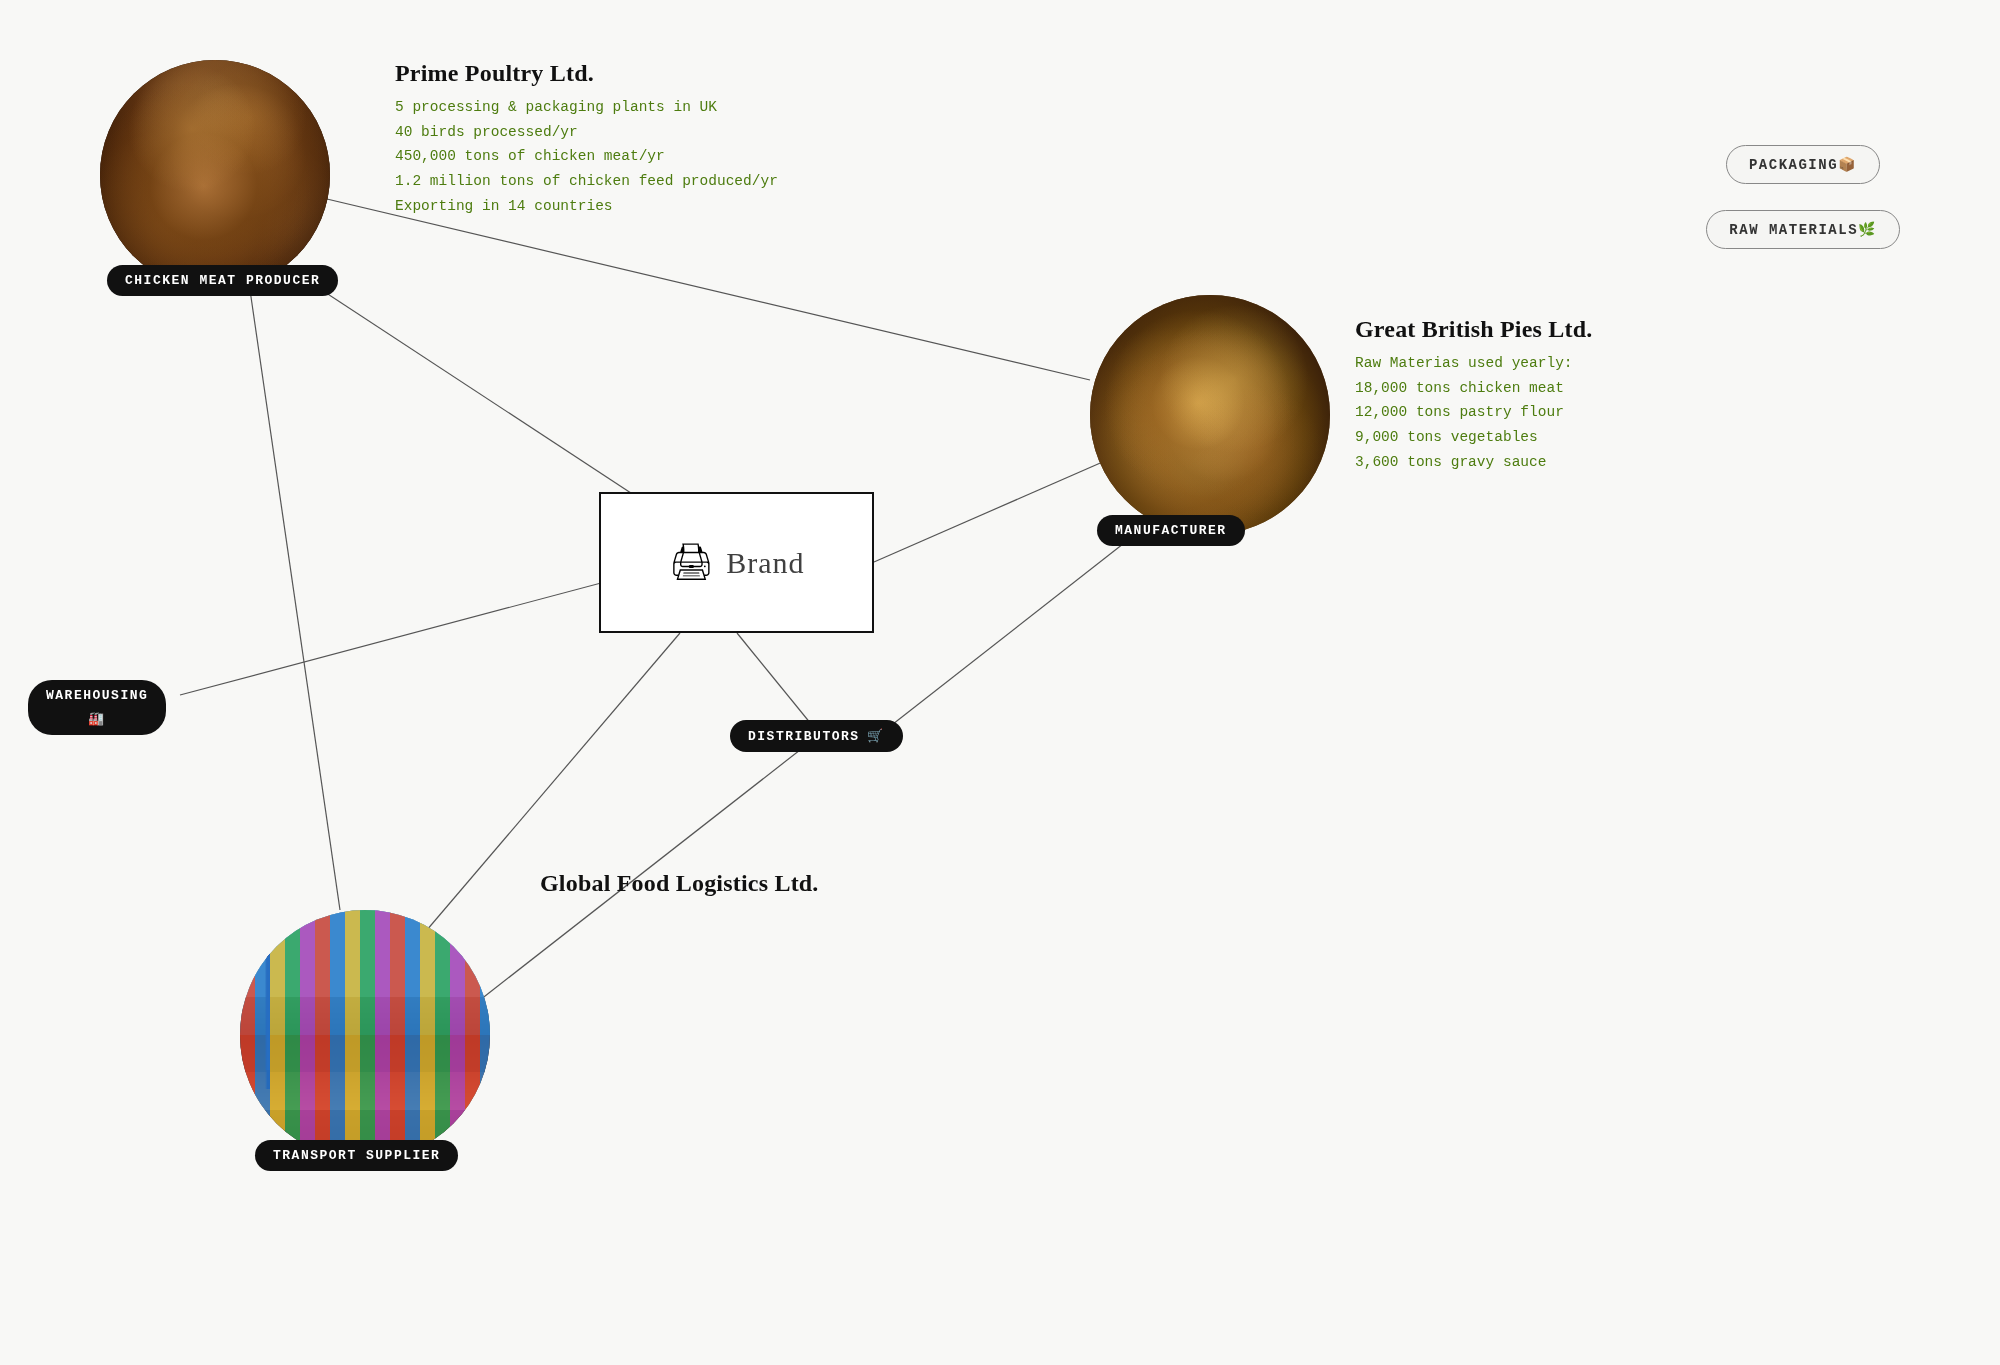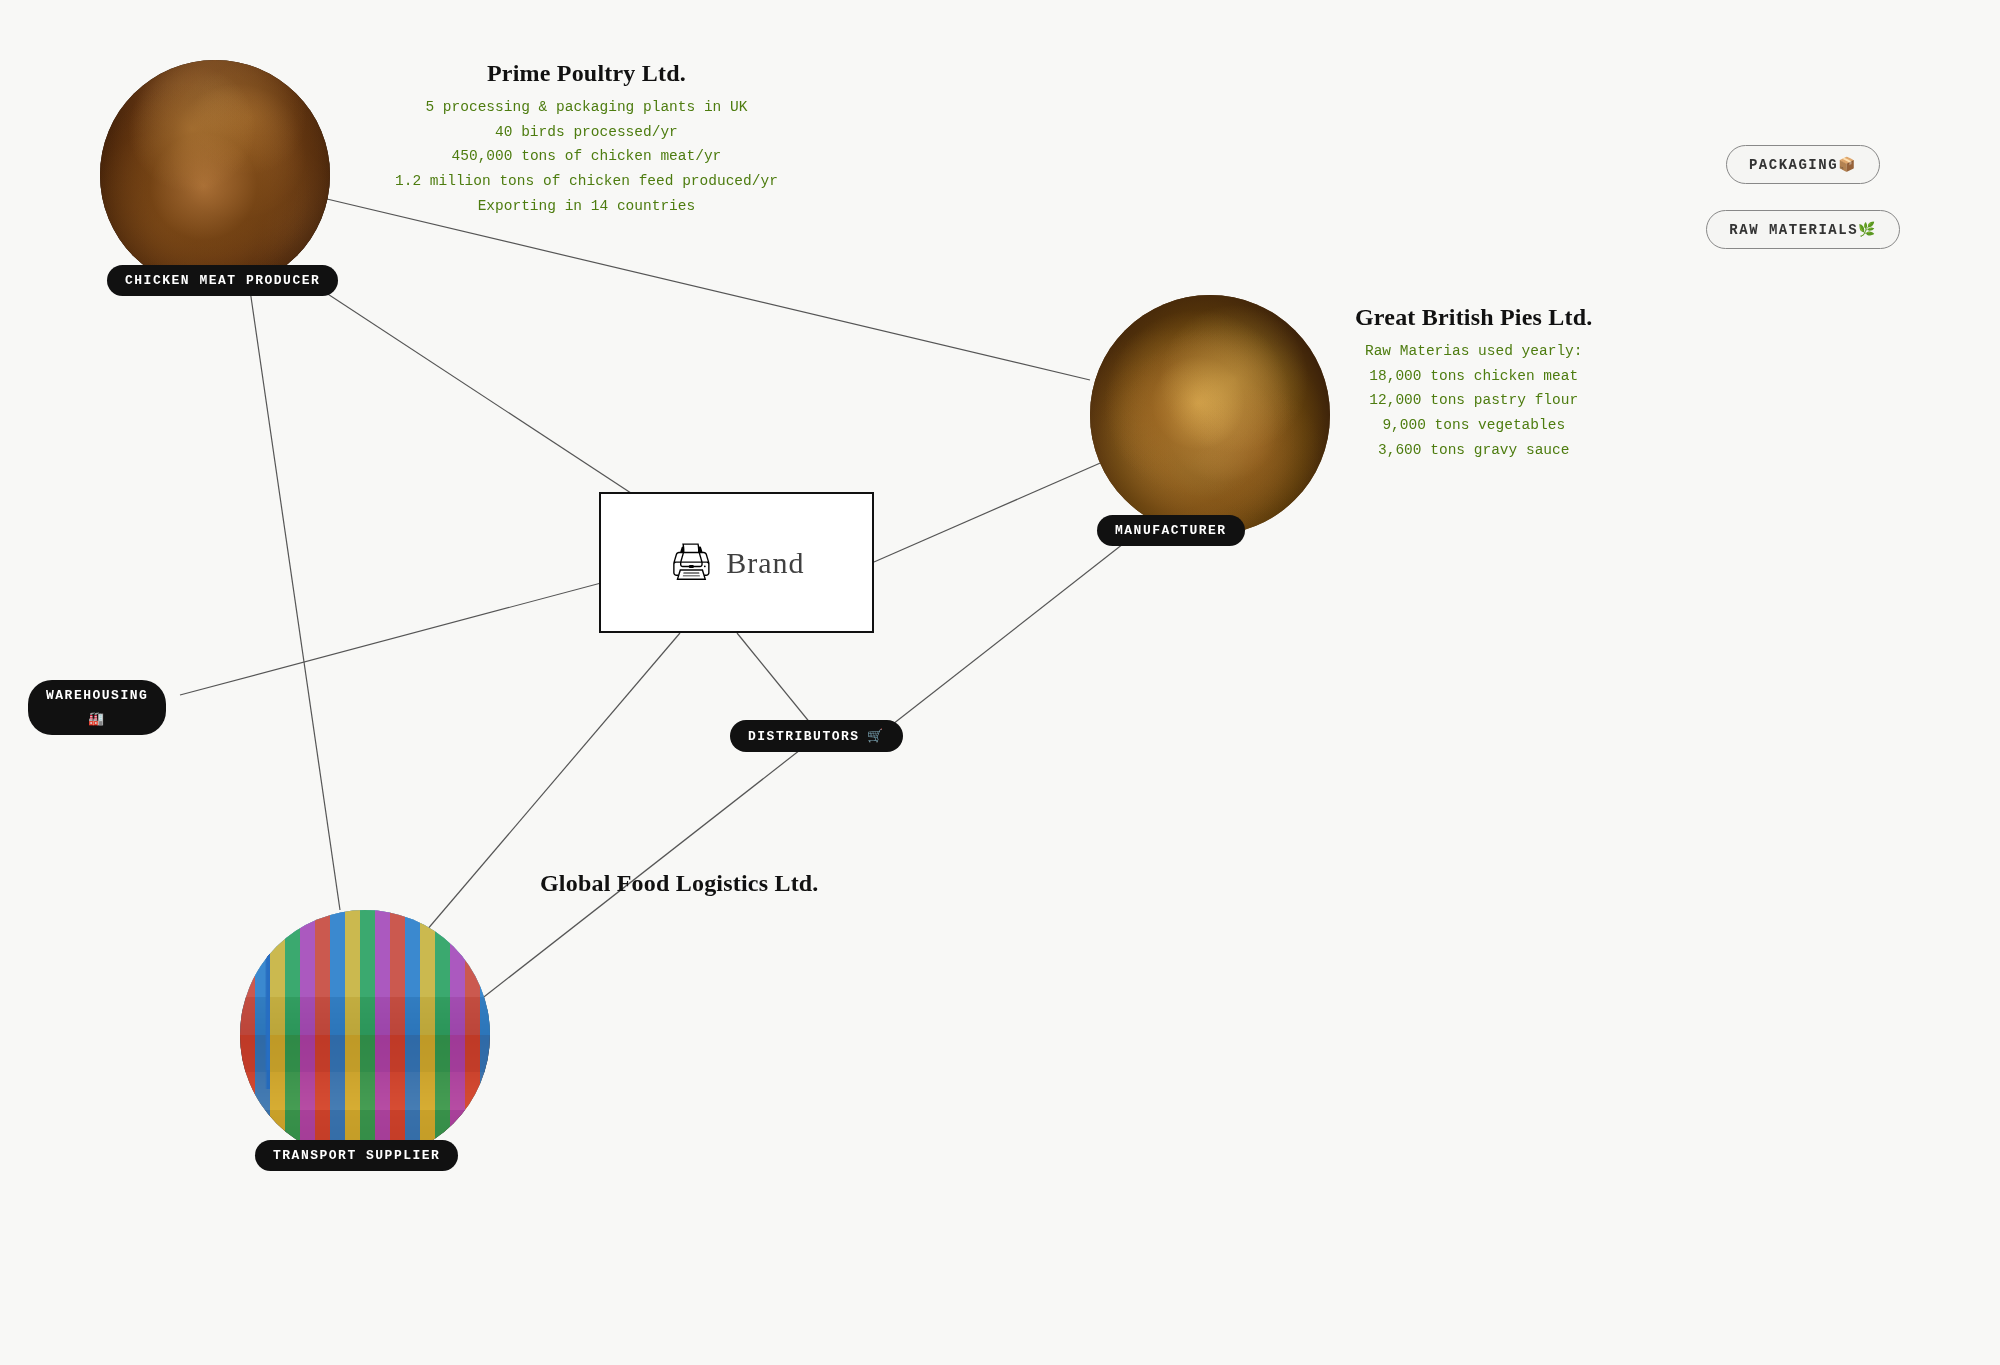--- a/index.html
+++ b/index.html
@@ -227,21 +227,20 @@
 
     .label-transport {
       left: 255px;
       top: 1140px;
     }
 
     
     .info-block {
       position: absolute;
       z-index: 10;
-      text-align: center;
     }
 
     .info-title {
       font-family: Georgia, serif;
       font-size: 24px;
       font-weight: 700;
       color: #111;
       margin-bottom: 8px;
       letter-spacing: 0.2px;
     }
@@ -347,21 +346,21 @@
     <div class="info-title">Prime Poultry Ltd.</div>
     <div class="info-detail">
       <div>5 processing &amp; packaging plants in UK</div>
       <div>40 birds processed/yr</div>
       <div>450,000 tons of chicken meat/yr</div>
       <div>1.2 million tons of chicken feed produced/yr</div>
       <div>Exporting in 14 countries</div>
     </div>
   </div>
 
-  <div class="info-block" style="left: 1355px; top: 304px;">
+  <div class="info-block" style="left: 1355px; top: 316px;">
     <div class="info-title">Great British Pies Ltd.</div>
     <div class="info-detail">
       <div>Raw Materias used yearly:</div>
       <div>18,000 tons chicken meat</div>
       <div>12,000 tons pastry flour</div>
       <div>9,000 tons vegetables</div>
       <div>3,600 tons gravy sauce</div>
     </div>
   </div>
 

